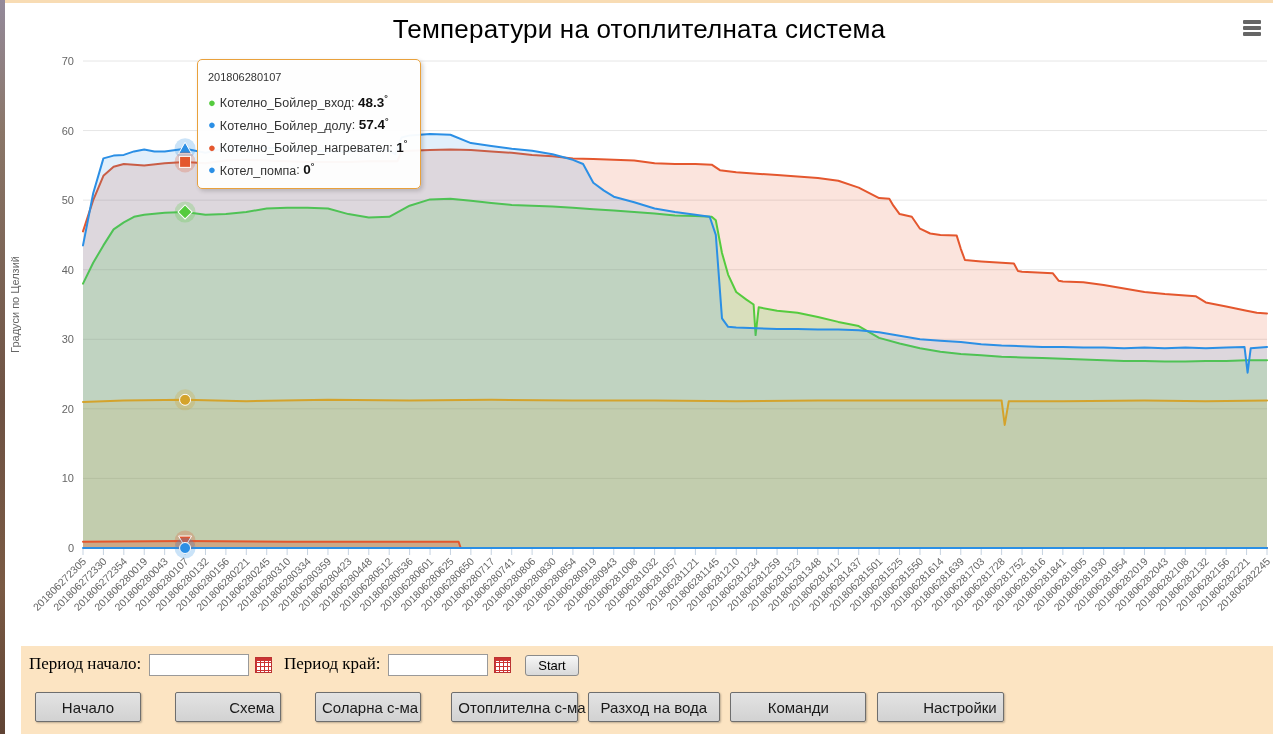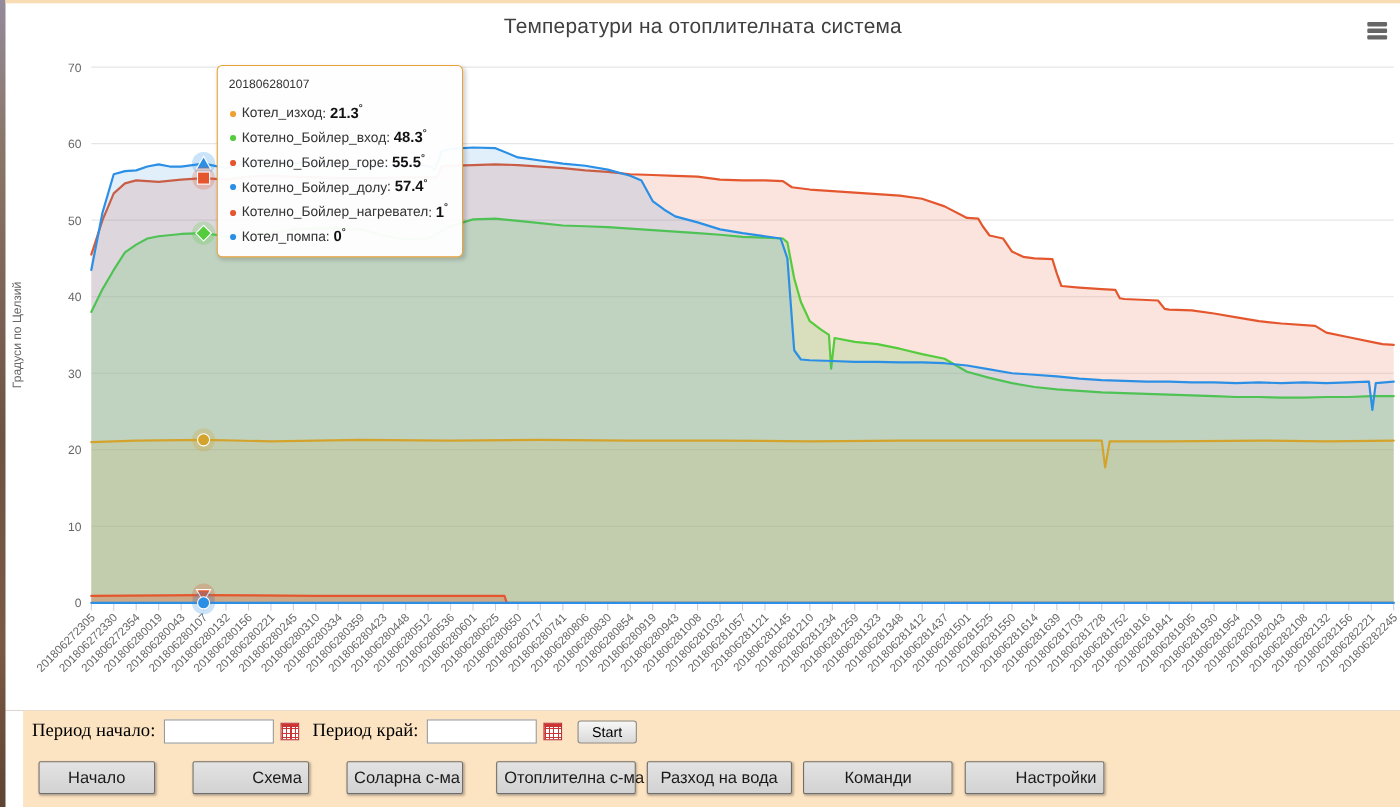--- a/index.html
+++ b/index.html
@@ -9,21 +9,21 @@
     background:linear-gradient(180deg,#948a9b 0%,#8a7668 18%,#6e5243 55%,#7a5a44 80%,#5f4334 100%);
   }
   .page{position:relative;width:1273px;height:734px;}
   
   .panel{
     position:absolute;left:5px;top:0;width:1268px;height:646px;
     background:#ffffff;border-top:3px solid #f8dcb4;box-sizing:border-box;
   }
   .chart-title{
     position:absolute;left:0;right:0;top:11px;text-align:center;
-    font-size:19px;color:#404040;letter-spacing:.2px;
+    font-size:26px;color:#000000;letter-spacing:.2px;
   }
   .burger{position:absolute;right:12px;top:17px;width:18px;height:16px;cursor:pointer;}
   .burger span{display:block;height:4px;margin-bottom:2px;background:#666666;border-radius:1px;}
   #chart-svg{position:absolute;left:-5px;top:0;}
   .ylab{font-size:11px;fill:#666666;font-family:"Liberation Sans",sans-serif;}
   .ytitle{font-size:11px;fill:#666666;font-family:"Liberation Sans",sans-serif;}
   .xlab{font-size:10.5px;fill:#666666;font-family:"Liberation Sans",sans-serif;}
   
   .tooltip{
     position:absolute;left:192px;top:56px;min-width:200px;
@@ -248,27 +248,21 @@
     <div class="chart-title">Температури на отоплителната система</div>
     <div class="burger" title="">
       <span></span>
         <span></span>
         <span></span>
     </div>
 
     <div class="tooltip">
       <div class="tt-header">201806280107</div>
       <div class="tt-row">
-        <span class="tt-bullet" style="color: rgb(240, 160, 50);">●</span><span class="tt-label">Котел_изход</span><span class="tt-val">21.3</span>
-      </div>
-      <div class="tt-row">
         <span class="tt-bullet" style="color: rgb(85, 203, 62);">●</span><span class="tt-label">Котелно_Бойлер_вход</span><span class="tt-val">48.3</span>
-      </div>
-      <div class="tt-row">
-        <span class="tt-bullet" style="color: rgb(228, 87, 46);">●</span><span class="tt-label">Котелно_Бойлер_горе</span><span class="tt-val">55.5</span>
       </div>
       <div class="tt-row">
         <span class="tt-bullet" style="color: rgb(43, 143, 229);">●</span><span class="tt-label">Котелно_Бойлер_долу</span><span class="tt-val">57.4</span>
       </div>
       <div class="tt-row">
         <span class="tt-bullet" style="color: rgb(228, 87, 46);">●</span><span class="tt-label">Котелно_Бойлер_нагревател</span><span class="tt-val">1</span>
       </div>
       <div class="tt-row">
         <span class="tt-bullet" style="color: rgb(43, 143, 229);">●</span><span class="tt-label">Котел_помпа</span><span class="tt-val">0</span>
       </div>

